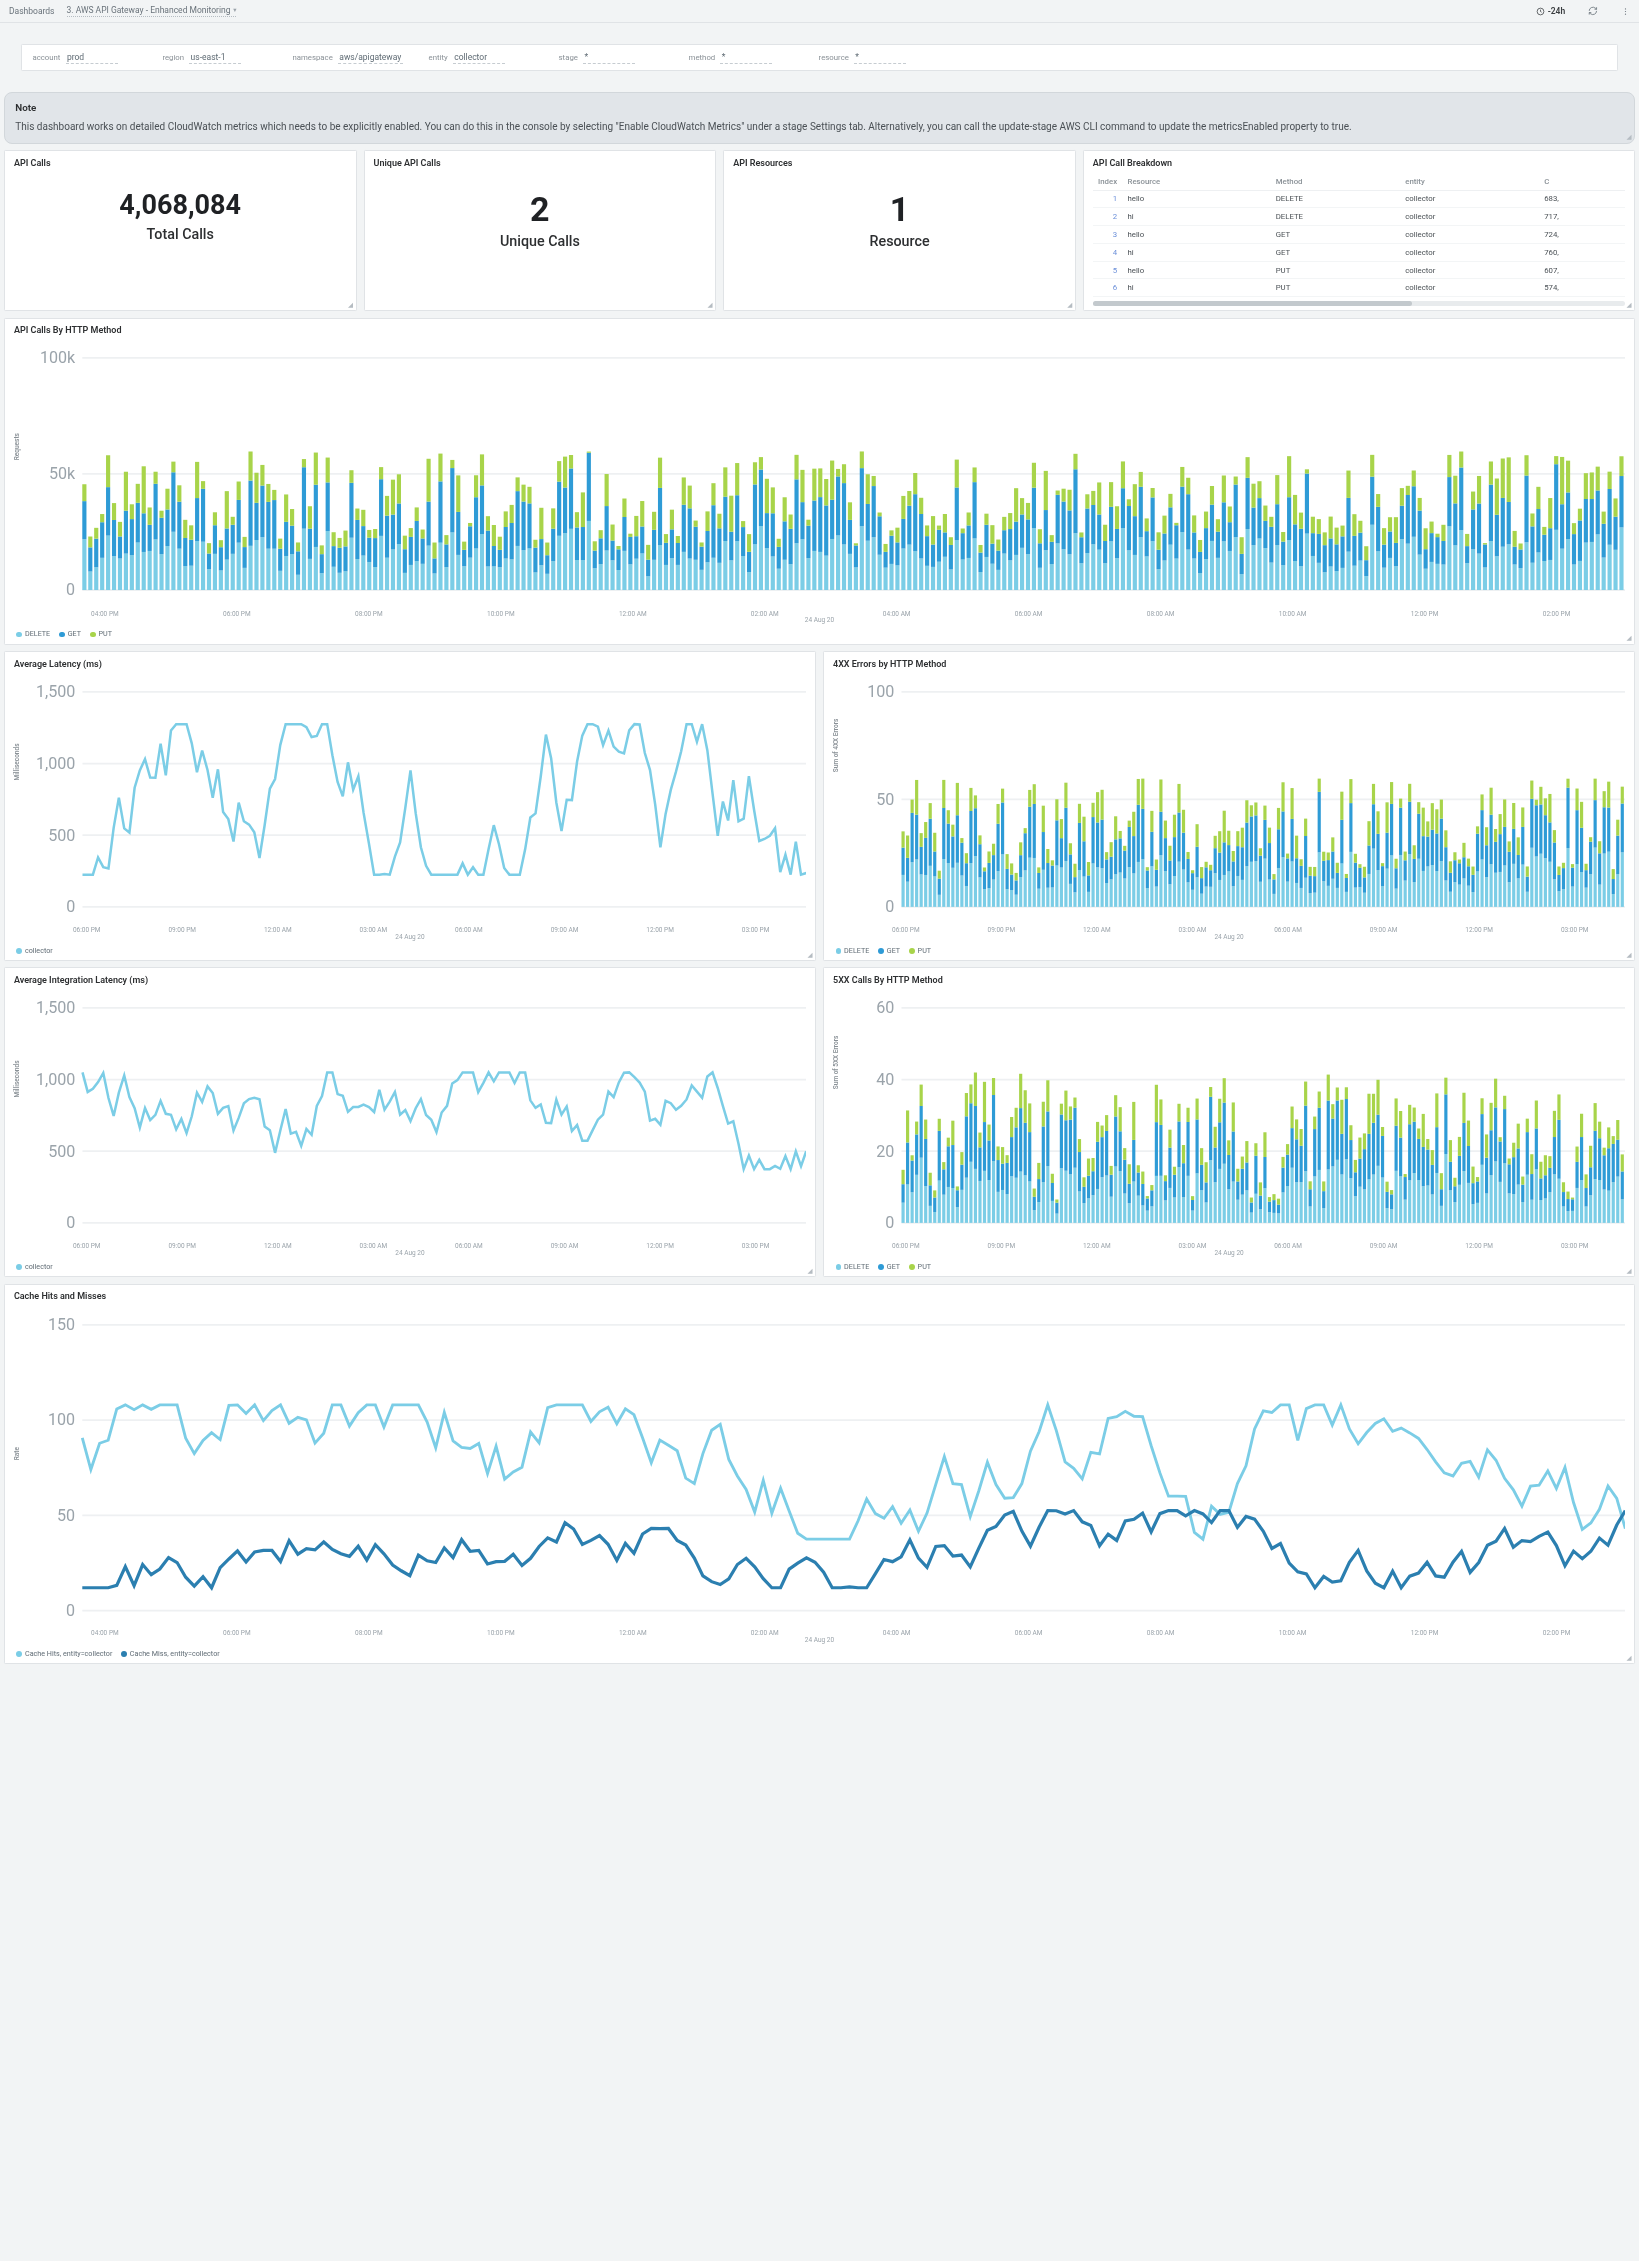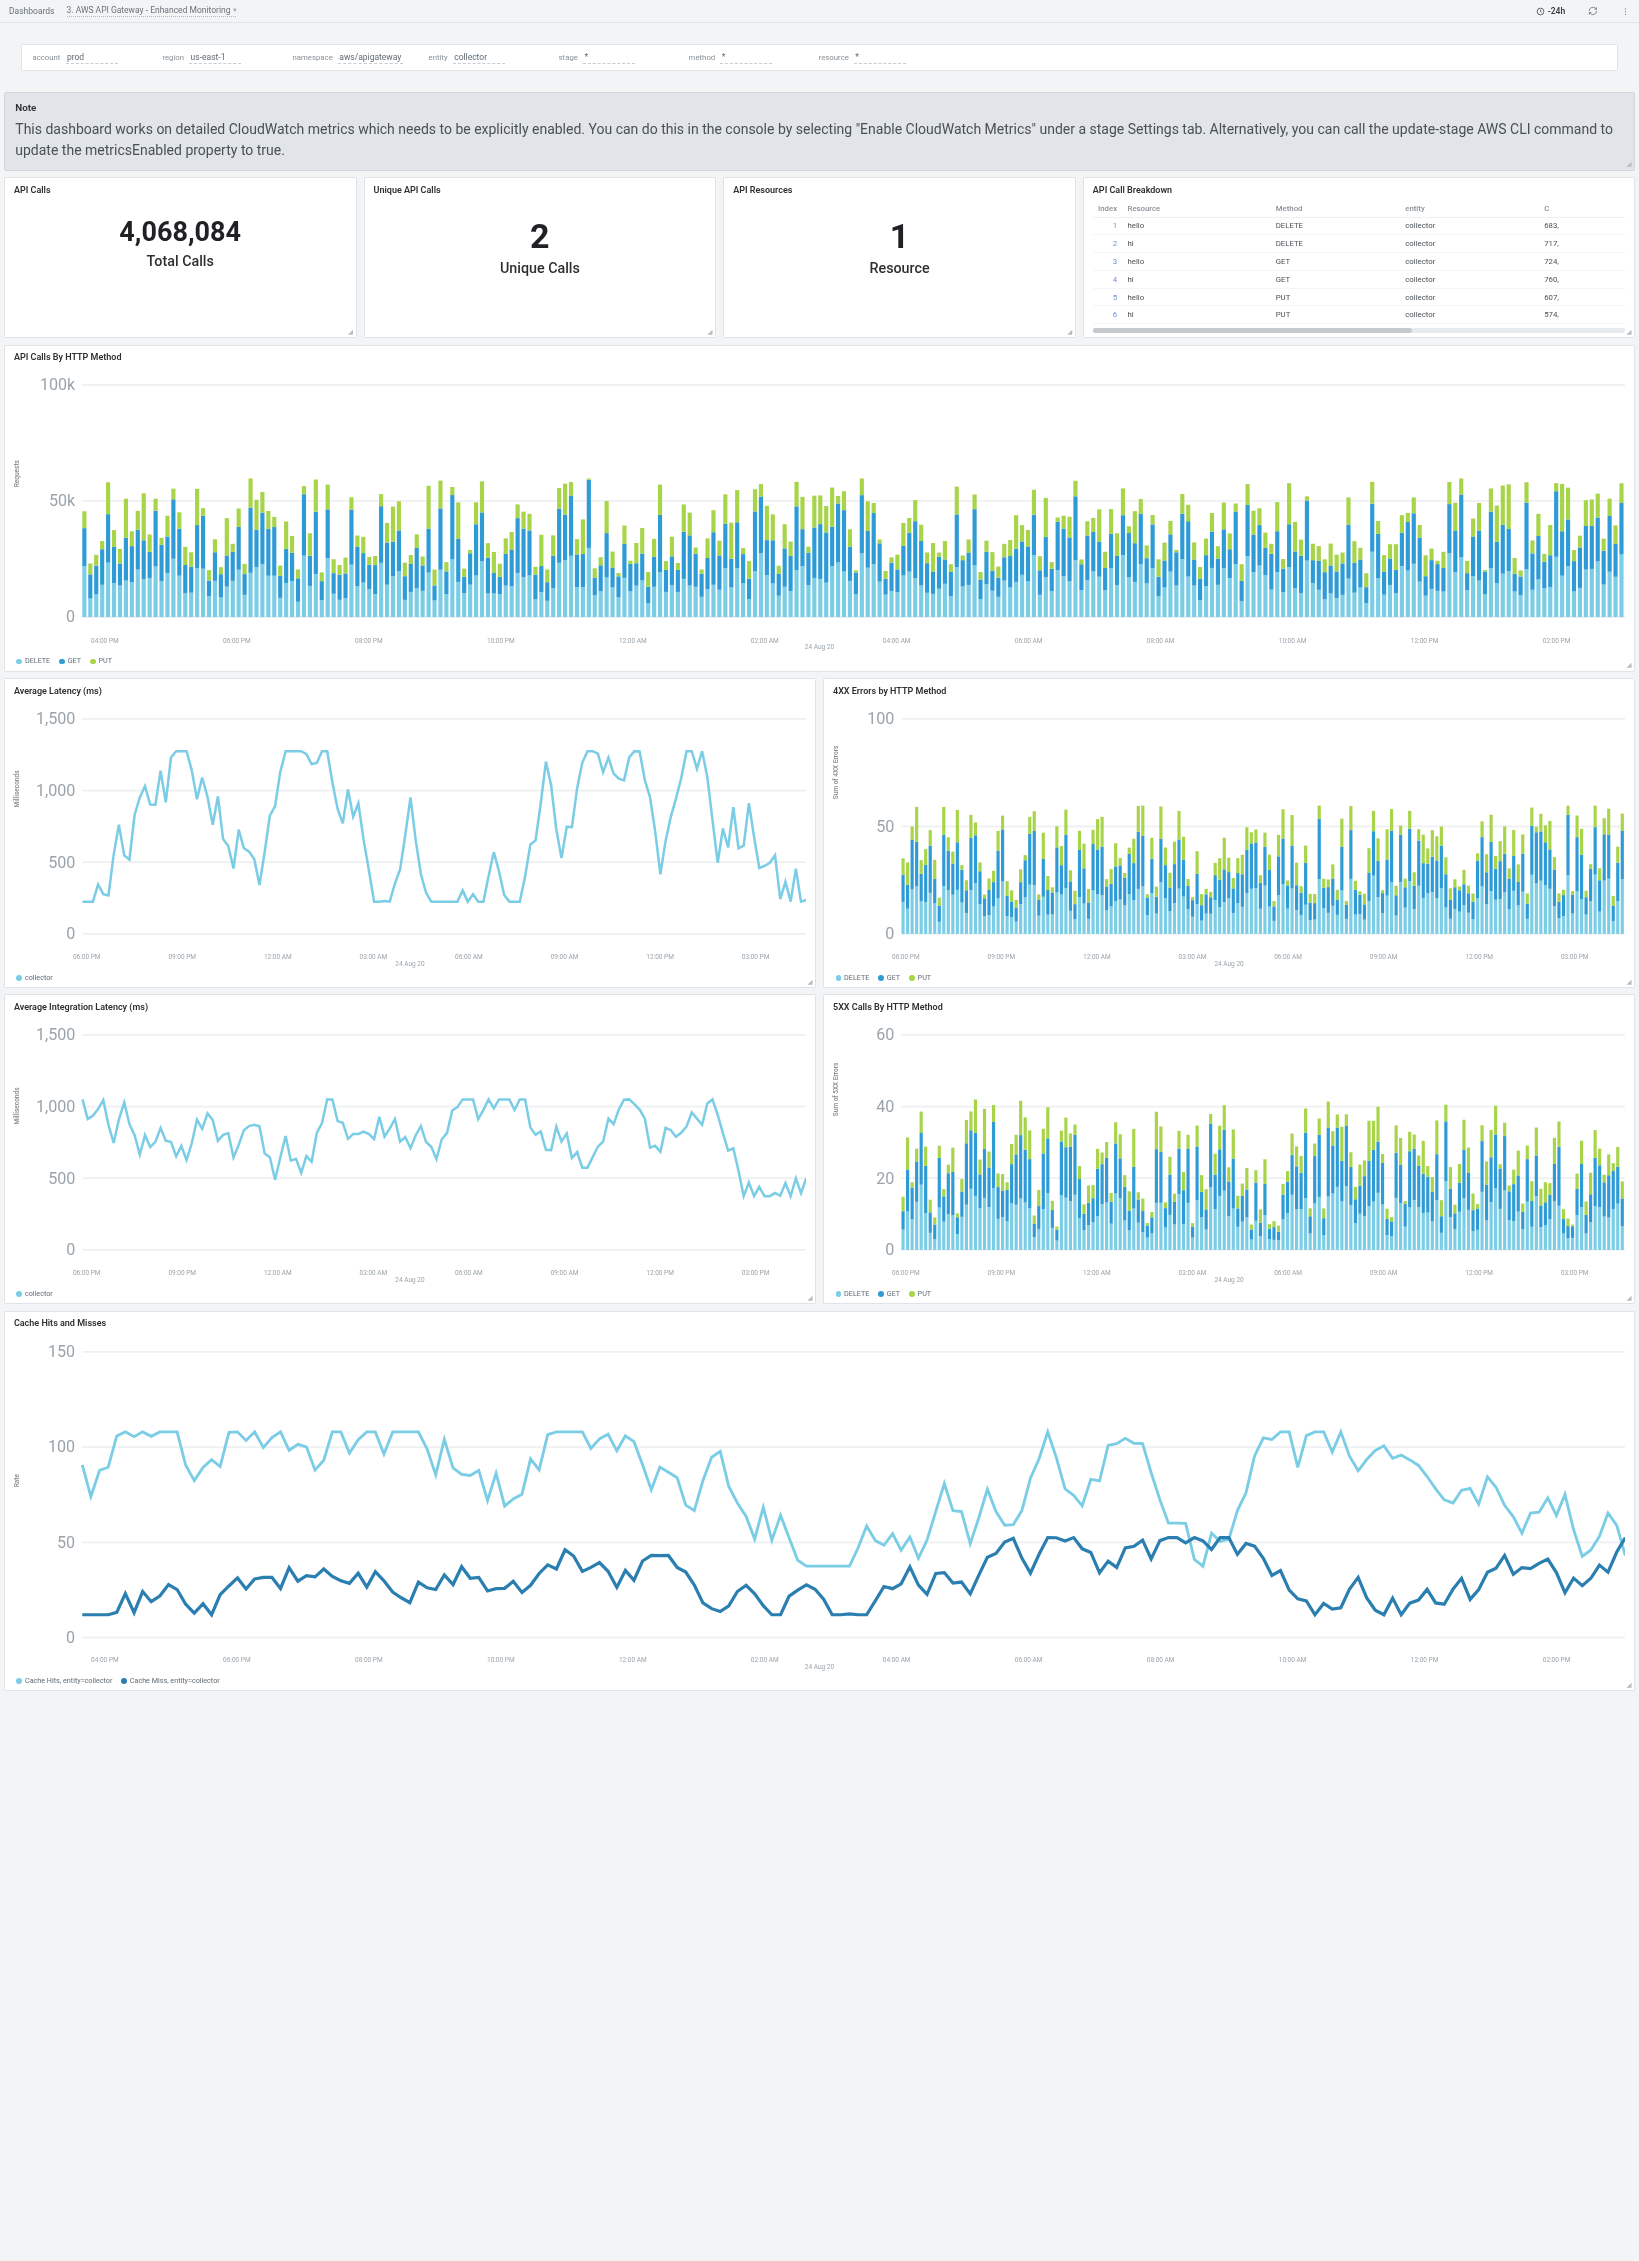--- a/index.html
+++ b/index.html
@@ -51,26 +51,26 @@
     padding: 0 1.3px 1.3px;
     min-width: 52px;
     display: inline-block;
   }
 
   .container { padding: 0 3.9px 13px; display:flex; flex-direction:column; gap:6.5px; }
 
   .note {
     background: #e1e5e9;
     border: 0.7px solid #d2d7db;
-    border-radius: 2px;
+    border-radius: 8px;
     padding: 9px 10.4px;
     position: relative;
   }
   .note h3 { font-size: 9.8px; font-weight:600; margin-bottom:5.2px; color:#2d2f31;}
-  .note p { color:#4a5055; line-height:1.5; font-size:14px; }
+  .note p { color:#4a5055; line-height:1.5; font-size:10px; }
 
   .row { display:flex; gap:7px; }
   .card {
     background:#fff;
     border:0.7px solid #e0e3e6;
     border-radius:1.3px;
     padding:6.5px 9px 3.9px;
     position:relative;
     flex:1;
     min-width:0;

